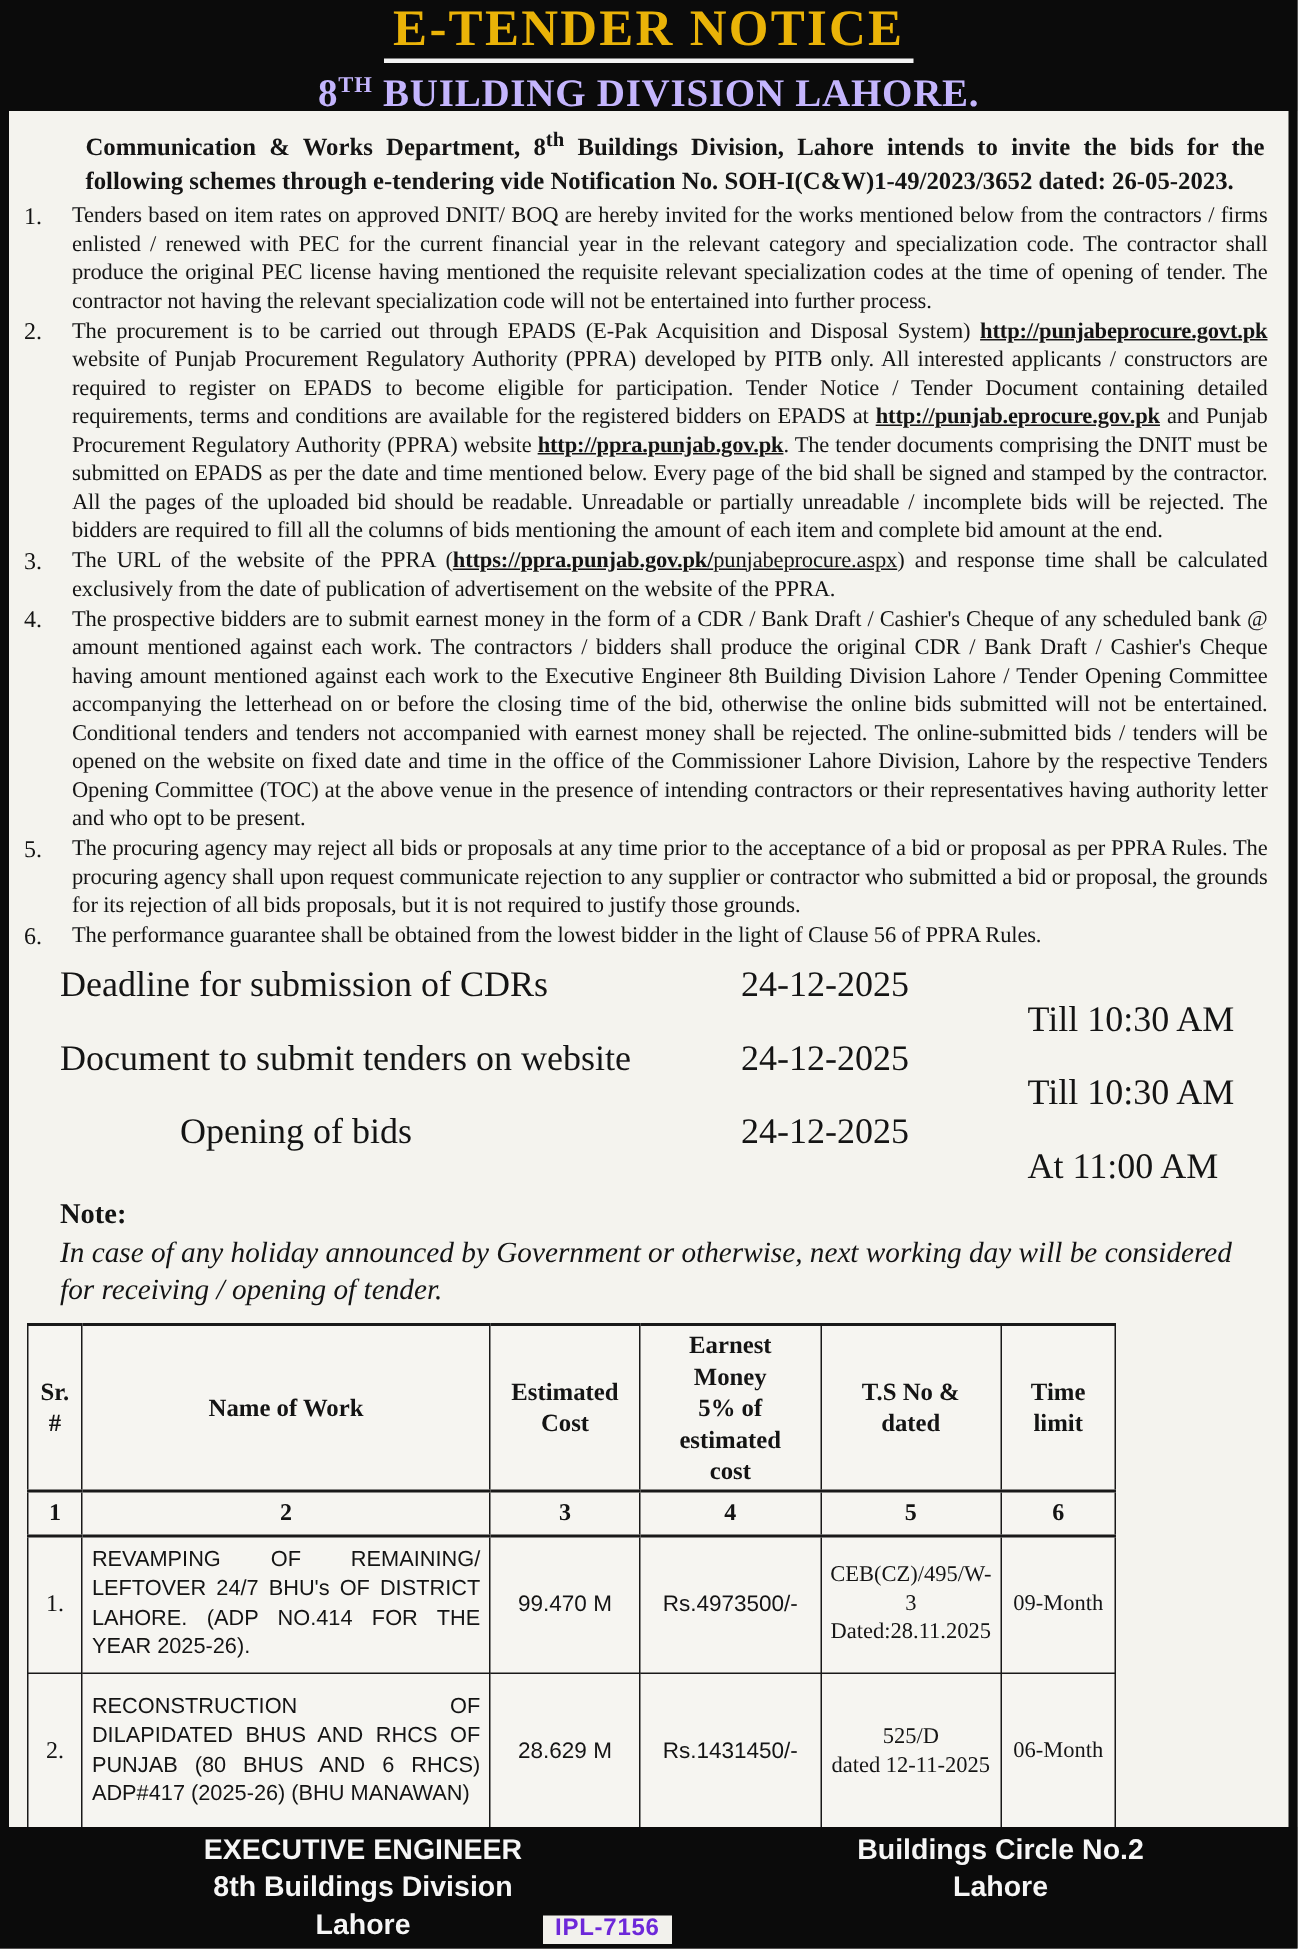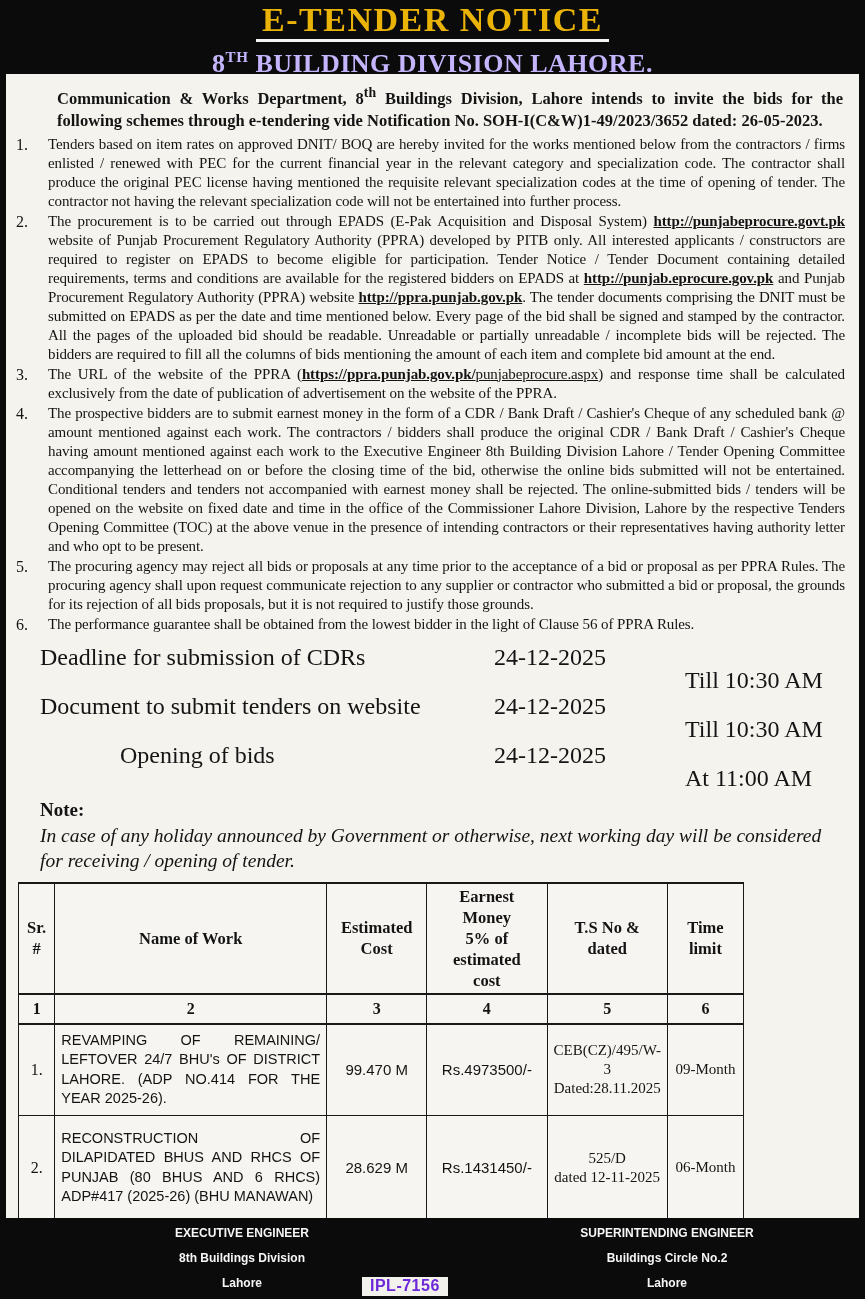--- a/index.html
+++ b/index.html
@@ -76,21 +76,21 @@
   td.time{font-size:15px;text-align:center;}
   tr.r1 td{height:86px;}
   tr.r2 td{height:100px;}
   tr.r3 td{height:56px;border-bottom:2.5px solid #191919;}
   
   .footer{
     flex:0 0 81px;background:#0b0b0b;color:#f6f6f6;position:relative;
     display:flex;font-family:"Liberation Sans", sans-serif;font-weight:bold;
     padding-top:3px;box-sizing:border-box;
   }
-  .foot-block{width:360px;text-align:center;font-size:12px;line-height:25px;}
+  .foot-block{width:360px;text-align:center;font-size:19px;line-height:25px;}
   .foot-left{margin-left:62px;}
   .foot-right{margin-left:auto;margin-right:18px;}
   .badge{
     position:absolute;left:362px;bottom:3px;background:#f2f1ec;color:#6d28d9;
     font-size:16px;font-weight:bold;padding:0 8px 1px 8px;letter-spacing:.5px;
   }
 </style>
 </head>
 <body>
 
@@ -223,20 +223,19 @@
 
   </div>
 
   <div class="footer">
     <div class="foot-block foot-left">
       <div>EXECUTIVE ENGINEER</div>
       <div>8th Buildings Division</div>
       <div>Lahore</div>
     </div>
     <div class="foot-block foot-right">
-      <div>SUPERINTENDING ENGINEER</div>
       <div>Buildings Circle No.2</div>
       <div>Lahore</div>
     </div>
     <div class="badge">IPL-7156</div>
   </div>
 
 </div>
 
 </body></html>

